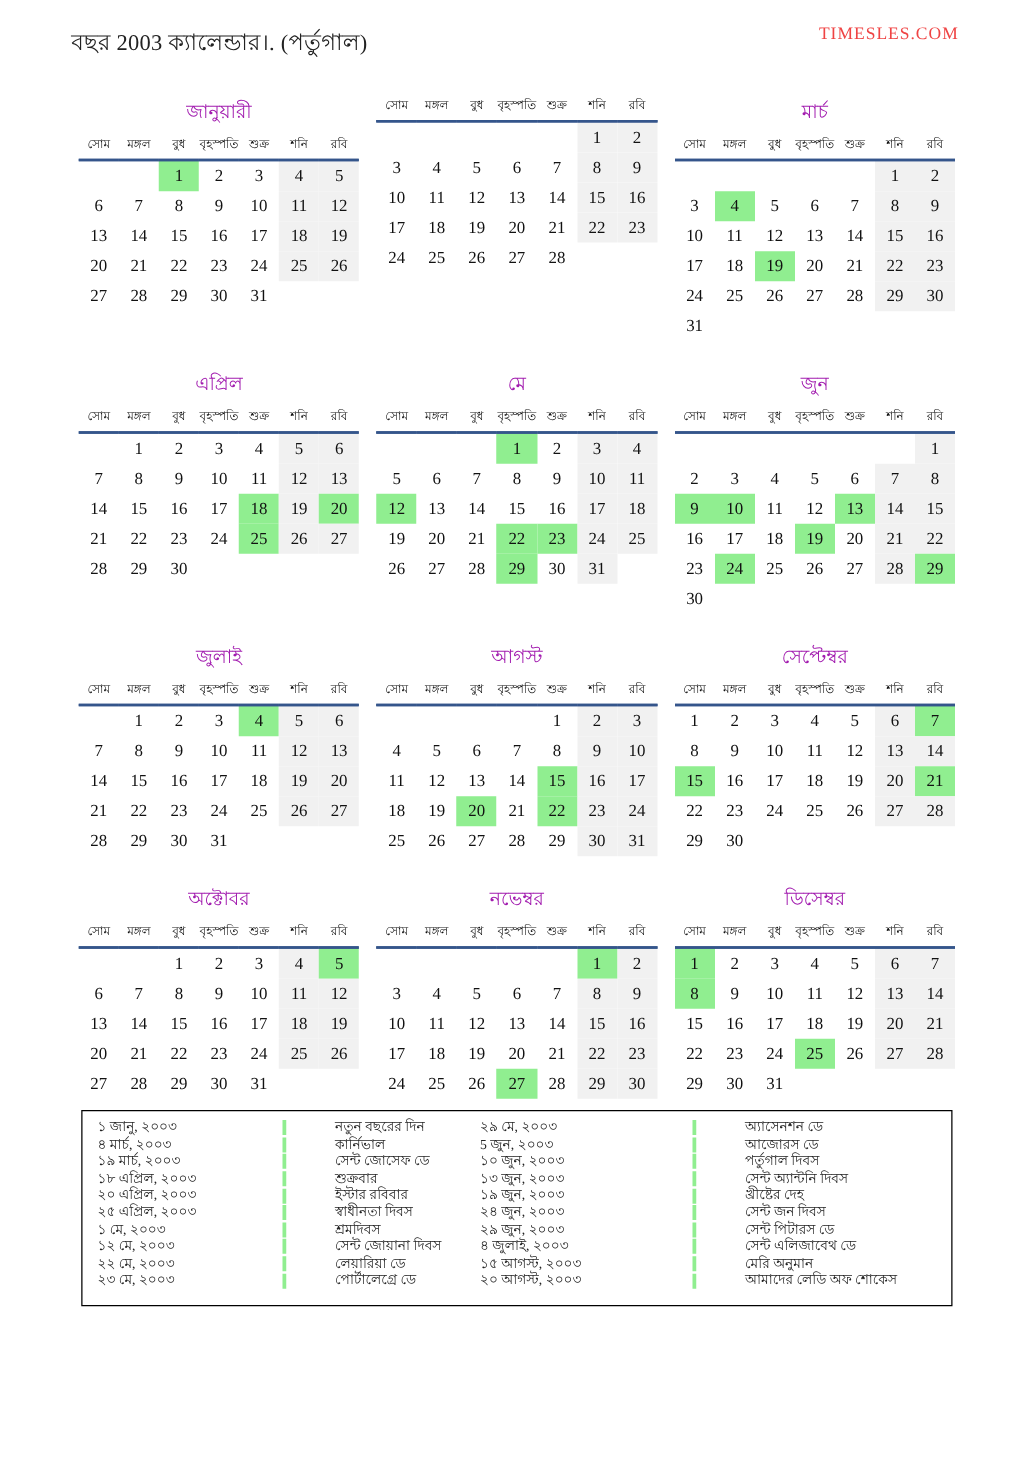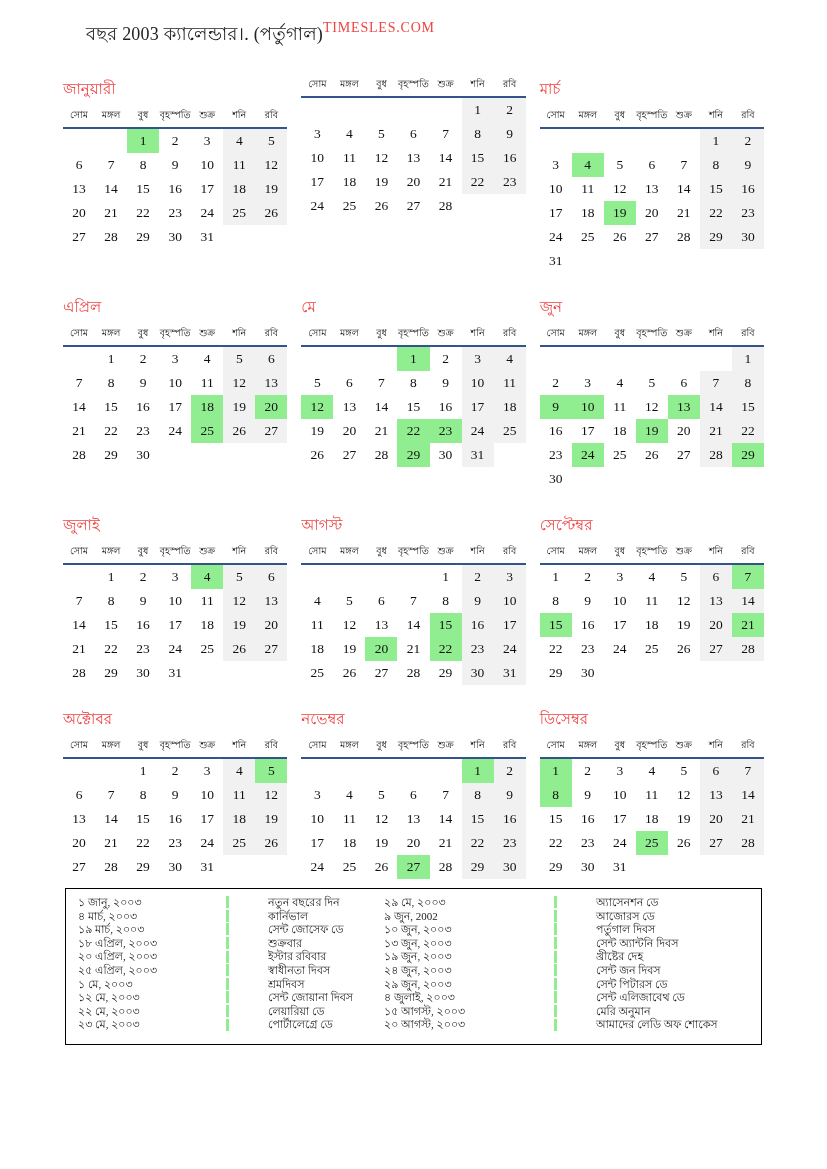--- a/index.html
+++ b/index.html
@@ -2,33 +2,33 @@
 <html><head>
 <meta charset="utf-8">
 <style>
   html,body{margin:0;padding:0;background:#fff;}
   .page{
     width:827px;height:1169px;background:#ffffff;position:relative;
     font-family:"Liberation Serif","DejaVu Serif",serif;color:#1c1c1c;
     box-sizing:border-box;overflow:hidden;
   }
   .header{
-    display:flex;justify-content:flex-start;align-items:flex-start;
-    padding:20px 60px 0 86px;
+    display:flex;justify-content:space-between;align-items:flex-start;
+    padding:20px 60px 0 57px;
   }
   .page-title{font-size:18px;color:#222;letter-spacing:.2px;}
   .brand{font-size:14px;color:#ef4444;letter-spacing:.8px;text-decoration:none;cursor:pointer;}
   .months-grid{
     margin:26px 63px 0 63px;
     display:grid;grid-template-columns:1fr 1fr 1fr;
     column-gap:14px;row-gap:22px;
   }
   .month{box-sizing:border-box;}
   .month-title{
-    color:#ef4444;font-size:15px;margin:0 0 6px 0;font-weight:normal;
+    text-align:center;color:#a21caf;font-size:15px;margin:0 0 6px 0;font-weight:normal;
   }
   table.cal{width:100%;border-collapse:collapse;table-layout:fixed;}
   table.cal thead th{
     font-weight:normal;font-size:9.5px;color:#111;padding:0 0 4px 0;text-align:center;
     border-bottom:2px solid #34558b;
   }
   table.cal td{
     height:24px;text-align:center;vertical-align:middle;font-size:13.5px;color:#111;
     padding:0;
   }
@@ -841,21 +841,21 @@
       <div class="legend-date">২৯ মে, ২০০৩</div>
       <div class="legend-name">
         <span class="legend-bar"></span>
         <span>অ্যাসেনশন ডে</span>
       </div>
       <div class="legend-date">৪ মার্চ, ২০০৩</div>
       <div class="legend-name">
         <span class="legend-bar"></span>
         <span>কার্নিভাল</span>
       </div>
-      <div class="legend-date">৯ জুন, 2002</div>
+      <div class="legend-date">5 জুন, ২০০৩</div>
       <div class="legend-name">
         <span class="legend-bar"></span>
         <span>আজোরস ডে</span>
       </div>
       <div class="legend-date">১৯ মার্চ, ২০০৩</div>
       <div class="legend-name">
         <span class="legend-bar"></span>
         <span>সেন্ট জোসেফ ডে</span>
       </div>
       <div class="legend-date">১০ জুন, ২০০৩</div>

